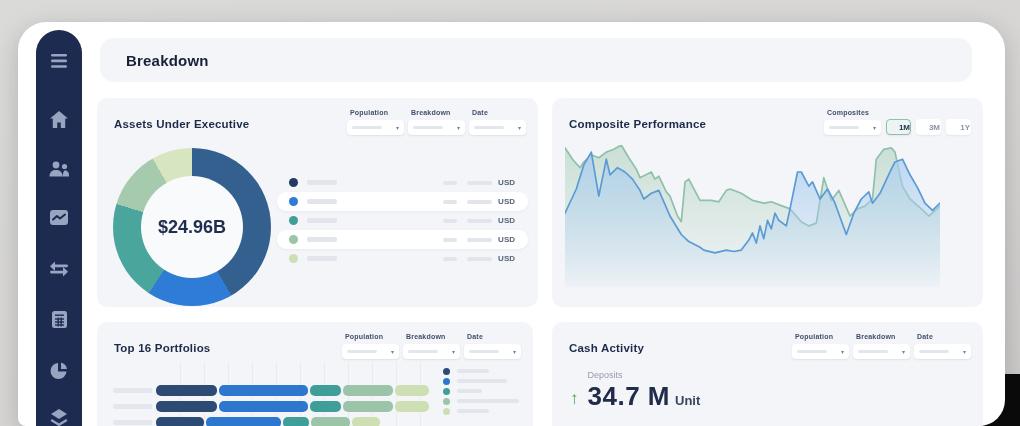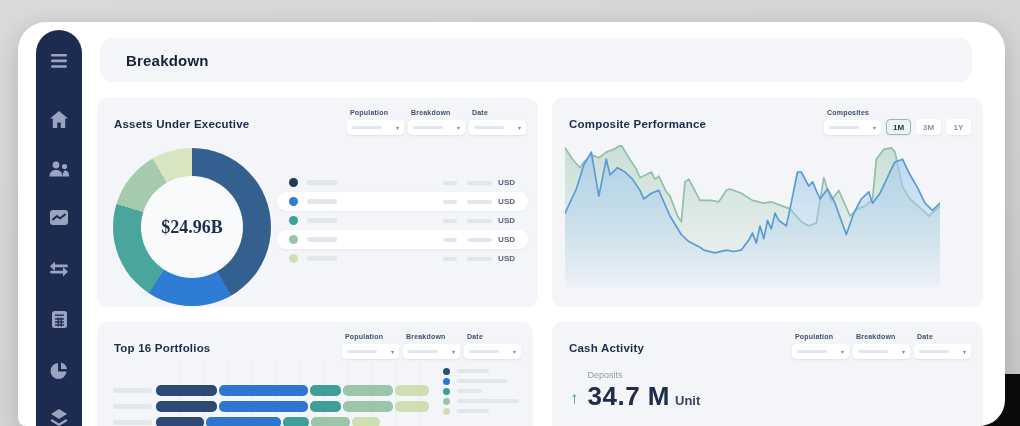--- a/index.html
+++ b/index.html
@@ -38,25 +38,25 @@
   .filter-select { height:15px; background:#fff; border-radius:4px; box-shadow:0 1px 2px rgba(25,45,85,.10);
     display:flex; align-items:center; justify-content:space-between; padding:0 5px; cursor:pointer; }
   .dash { width:30px; height:3px; background:#e3e6ec; border-radius:2px; }
   .caret { font-size:6px; color:#7a849a; line-height:1; }
 
   
   .composite-controls { position:absolute; right:12px; top:11px; display:flex; align-items:flex-end; gap:5px; }
   .range-btns { display:flex; gap:5px; margin-bottom:0; }
   .range-btn { width:25px; height:16px; border-radius:4px; border:1px solid transparent; background:#fff;
     color:#8a93a8; font-size:8px; font-weight:700; cursor:pointer; box-shadow:0 1px 2px rgba(25,45,85,.08);
-    font-family:"Liberation Sans",sans-serif; }
+    font-family:"Liberation Sans",sans-serif;text-align:right; }
   .range-btn.active { background:#edf4f1; border-color:#8fbfae; color:#223455; }
 
   
-  .donut { position:absolute; left:16px; top:50px; width:158px; height:158px; border-radius:50%;font-family:Liberation Serif, serif; }
+  .donut { position:absolute; left:16px; top:50px; width:158px; height:158px; border-radius:50%; }
   .donut-hole { position:absolute; inset:28px; background:#f8fafc; border-radius:50%;
     display:flex; align-items:center; justify-content:center; }
   .donut-center { font-size:18px; font-weight:700; color:#1f2d4e; }
 
   
   .aum-legend { position:absolute; left:180px; top:75px; width:251px; }
   .aum-row { height:19px; display:flex; align-items:center; padding:0 13px 0 12px; border-radius:9px; }
   .aum-row.pill { background:#ffffff; box-shadow:0 1px 3px rgba(25,45,85,.06); }
   .aum-dot { width:9px; height:9px; border-radius:50%; flex:none; }
   .aum-bar { width:30px; height:5px; border-radius:2px; background:#e2e5ec; margin-left:9px; }

